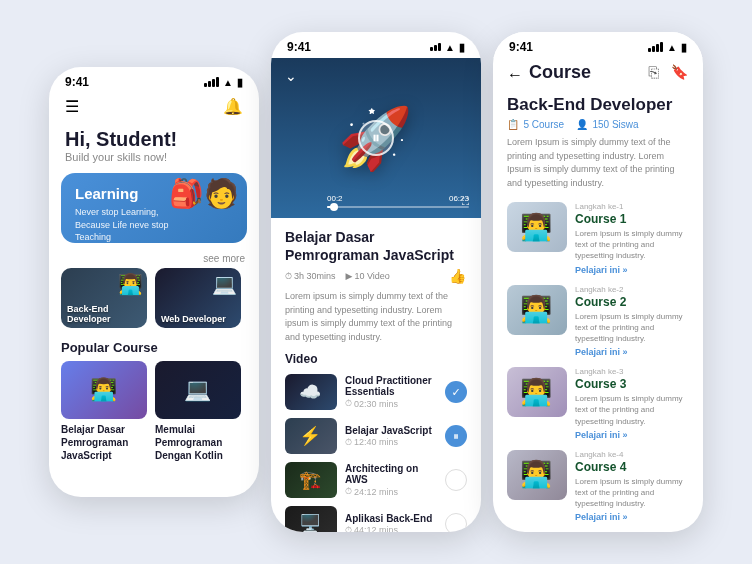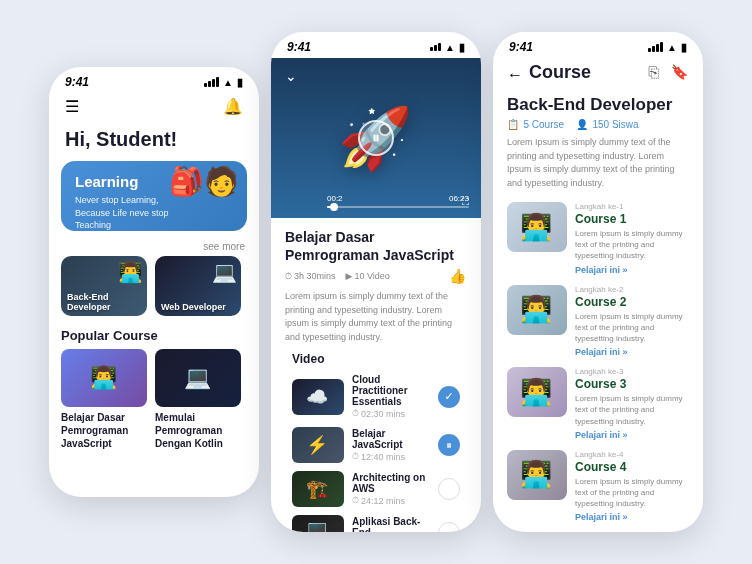--- a/index.html
+++ b/index.html
@@ -50,21 +50,21 @@
 
     
     .status-bar {
       display: flex;
       justify-content: space-between;
       align-items: center;
       padding: 8px 16px 4px;
       font-size: 11px;
       font-weight: 600;
     }
-    .status-time { font-size: 12px; font-weight: 700; font-style: italic; }
+    .status-time { font-size: 12px; font-weight: 700; }
     .status-icons { display: flex; gap: 4px; align-items: center; }
     .signal-bars { display: flex; gap: 1px; align-items: flex-end; }
     .signal-bar { width: 3px; background: #000; border-radius: 1px; }
     .bar1 { height: 4px; }
     .bar2 { height: 6px; }
     .bar3 { height: 8px; }
     .bar4 { height: 10px; }
     .wifi-icon { font-size: 10px; }
     .battery-icon { font-size: 11px; }
 
@@ -282,21 +282,21 @@
       justify-content: space-between;
       align-items: center;
       margin-top: 4px;
     }
     .video-stats { display: flex; gap: 10px; }
     .stat-item { font-size: 9px; color: #888; display: flex; align-items: center; gap: 2px; }
     .like-icon { font-size: 14px; color: #ccc; }
 
     .video-desc { padding: 0 14px 8px; font-size: 9px; color: #888; line-height: 1.5; }
 
-    .video-list-section { padding: 0 21px; }
+    .video-list-section { padding: 0 14px; }
     .video-list-title { font-size: 12px; font-weight: 700; margin-bottom: 8px; color: #1a1a2e; }
 
     .video-item {
       display: flex;
       align-items: center;
       gap: 8px;
       margin-bottom: 8px;
     }
     .video-thumb {
       width: 52px;
@@ -402,20 +402,21 @@
       </div>
     </div>
 
     <div class="left-header">
       <span class="hamburger-icon">☰</span>
       <span class="bell-icon">🔔</span>
     </div>
 
     <div class="greeting-section">
       <div class="hi-text">Hi, Student!</div>
+      <div class="sub-text">Build your skills now!</div>
     </div>
 
     <div class="learning-banner">
       <div class="star-deco">✦</div>
       <div class="banner-title">Learning</div>
       <div class="banner-desc">Never stop Learning, Because Life neve stop Teaching</div>
       <div class="banner-illustration">🎒🧑</div>
     </div>
 
 

